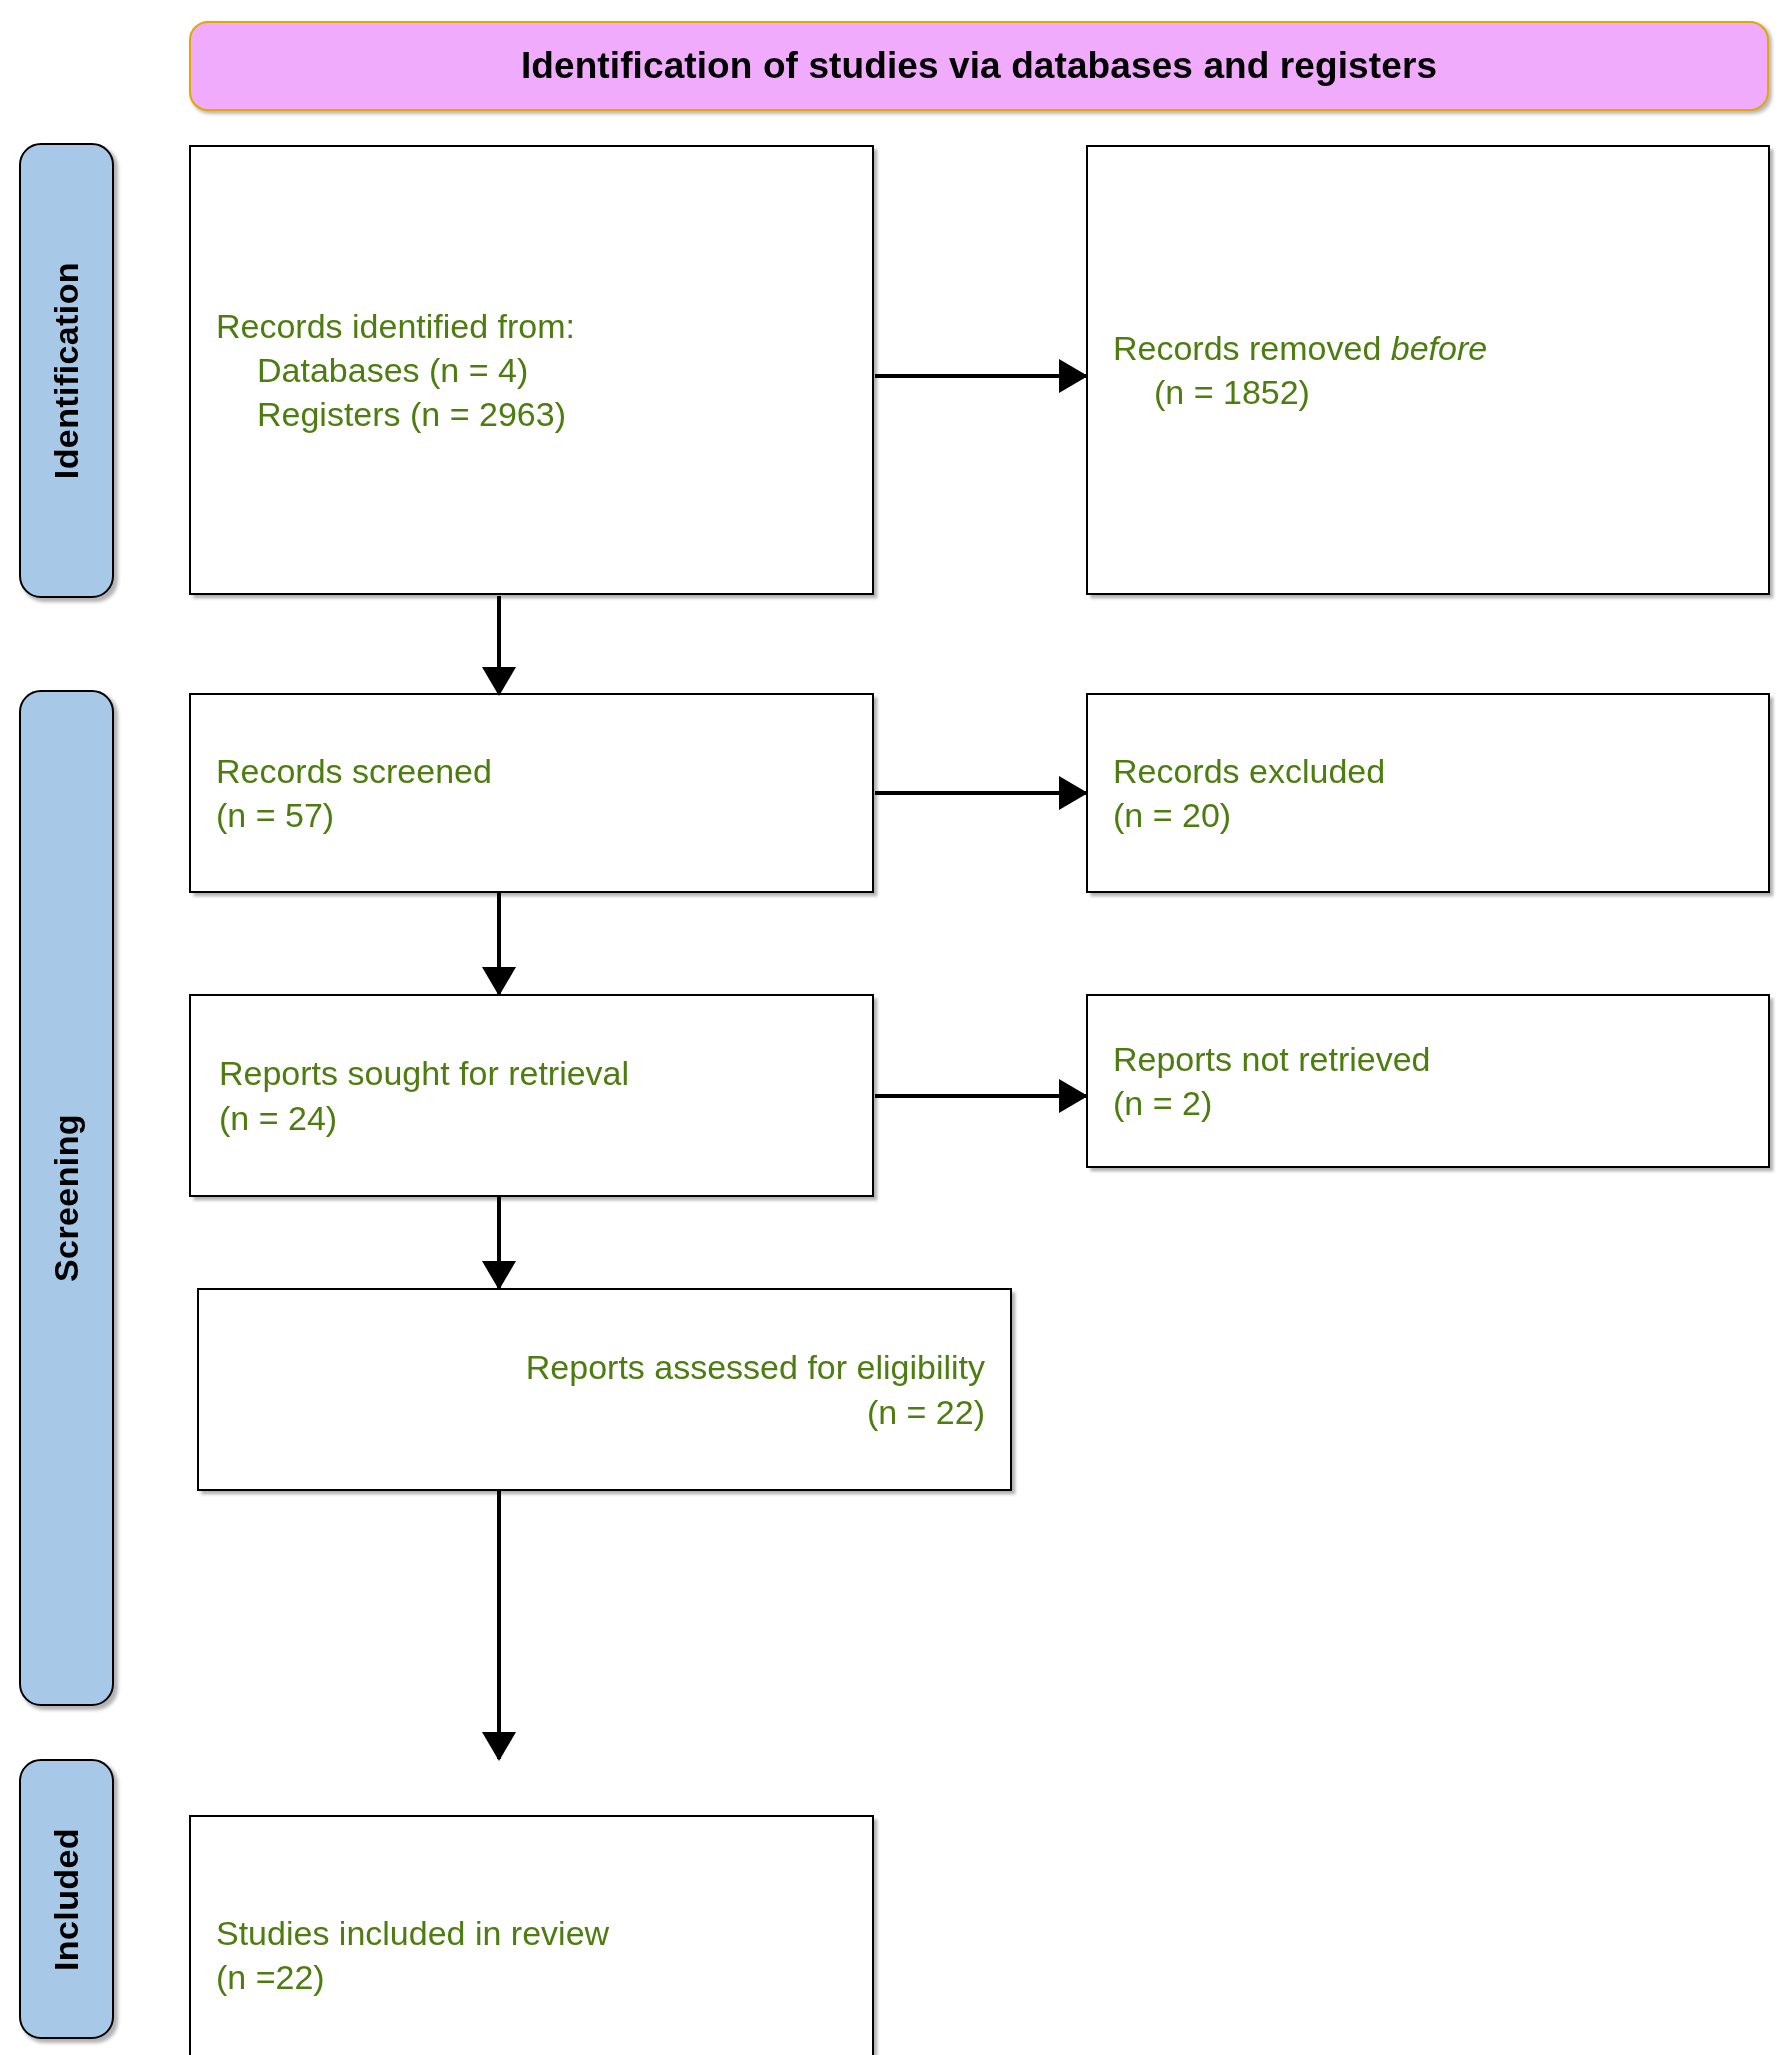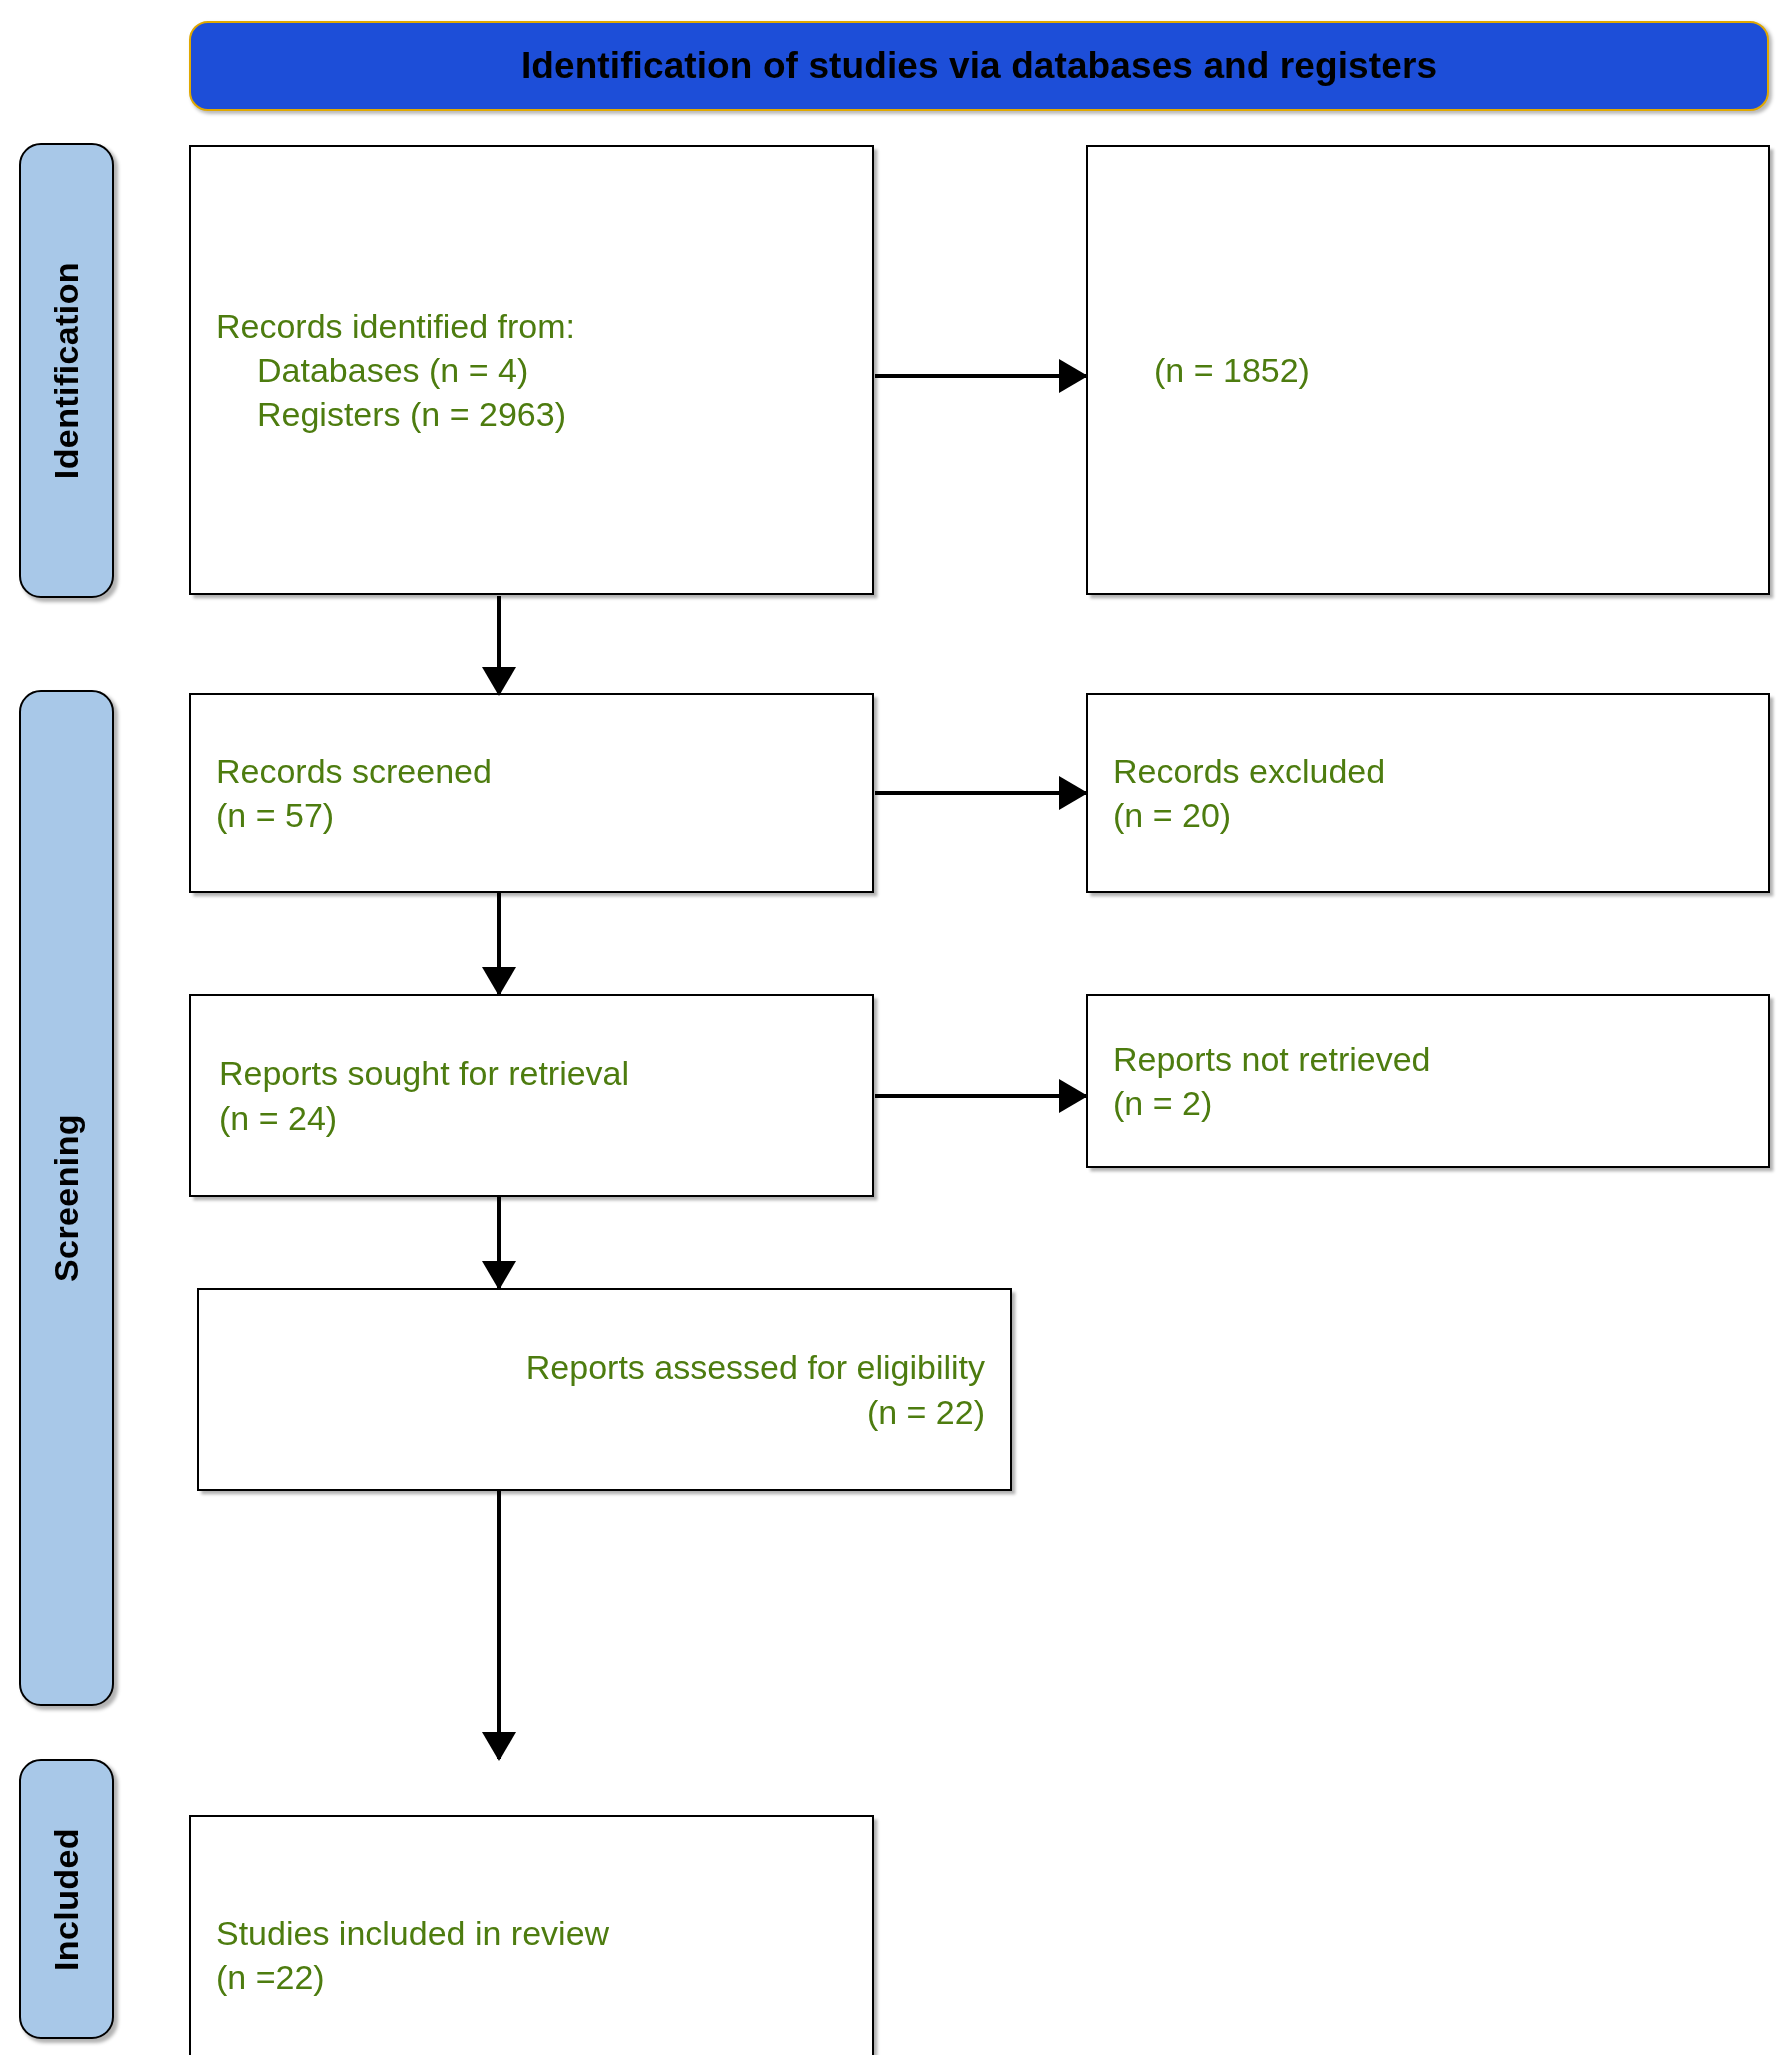--- a/index.html
+++ b/index.html
@@ -19,21 +19,21 @@
     overflow: hidden;
   }
 
   
   .header-banner {
     position: absolute;
     left: 189px;
     top: 20.5px;
     width: 1580px;
     height: 90px;
-    background: #1d4ed8;
+    background: #f0abfc;
     border: 2.2px solid #E0A800;
     border-radius: 19px;
     box-sizing: border-box;
     display: flex;
     align-items: center;
     justify-content: center;
     box-shadow: 2.9px 2.9px 3.7px rgba(0,0,0,0.28);
   }
   .header-title {
     font-size: 37px;
@@ -148,20 +148,21 @@
     <span>Included</span>
   </div>
 
   <div class="flow-box" style="left:189px; top:145px; width:685px; height:450px;">
     <div class="line">Records identified from:</div>
     <div class="line indent">Databases (n = 4)</div>
     <div class="line indent">Registers (n = 2963)</div>
   </div>
 
   <div class="flow-box" style="left:1086px; top:145px; width:684px; height:450px;">
+    <div class="line"><span>Records removed </span><span class="ital">before</span></div>
     <div class="line indent">(n = 1852)</div>
   </div>
 
   <div class="flow-box" style="left:189px; top:693px; width:685px; height:200px;">
     <div class="line">Records screened</div>
     <div class="line">(n = 57)</div>
   </div>
 
   <div class="flow-box" style="left:1086px; top:693px; width:684px; height:200px;">
     <div class="line">Records excluded</div>

